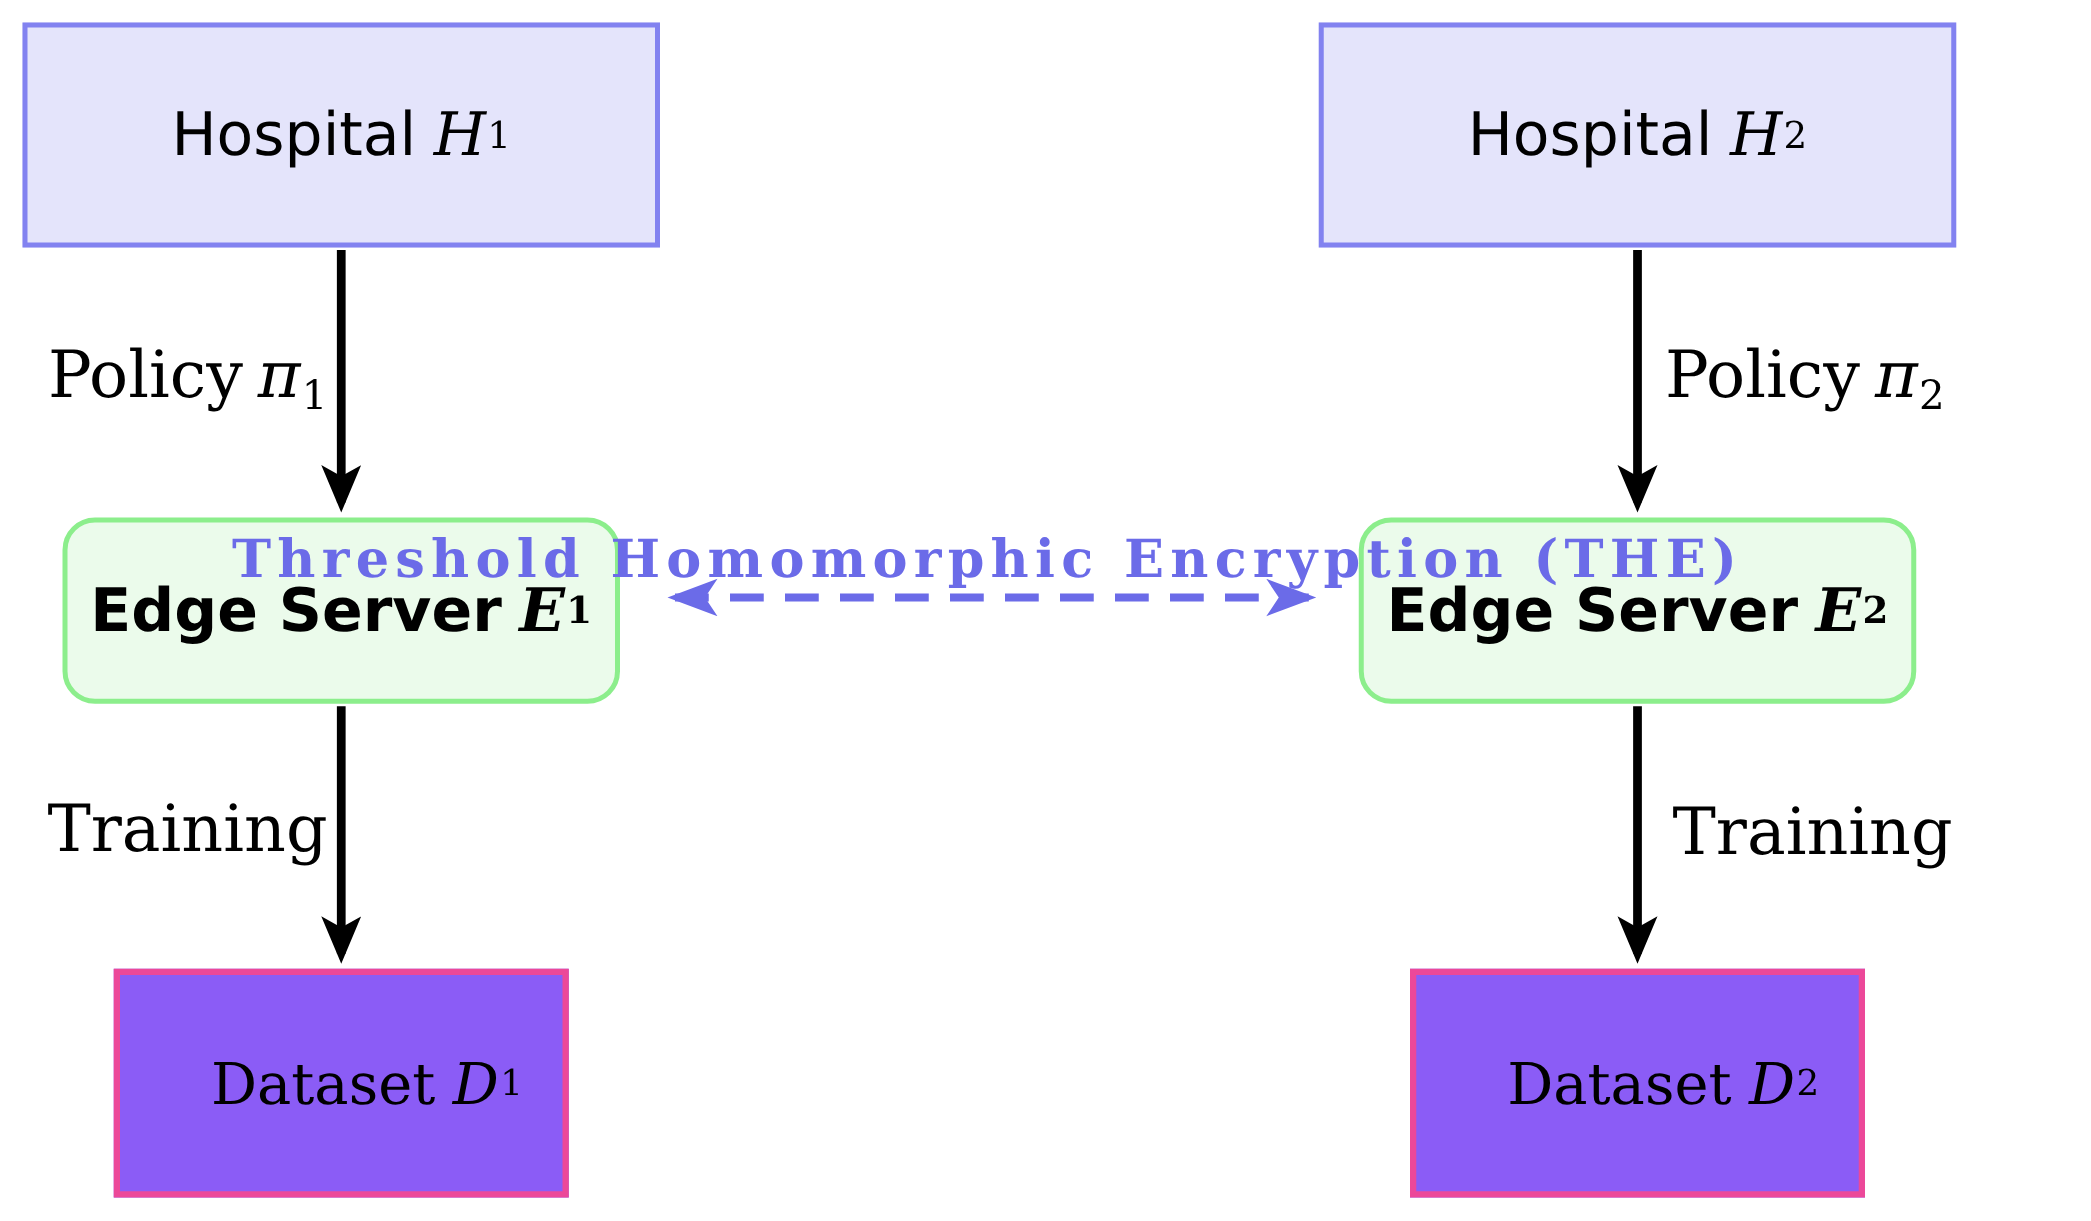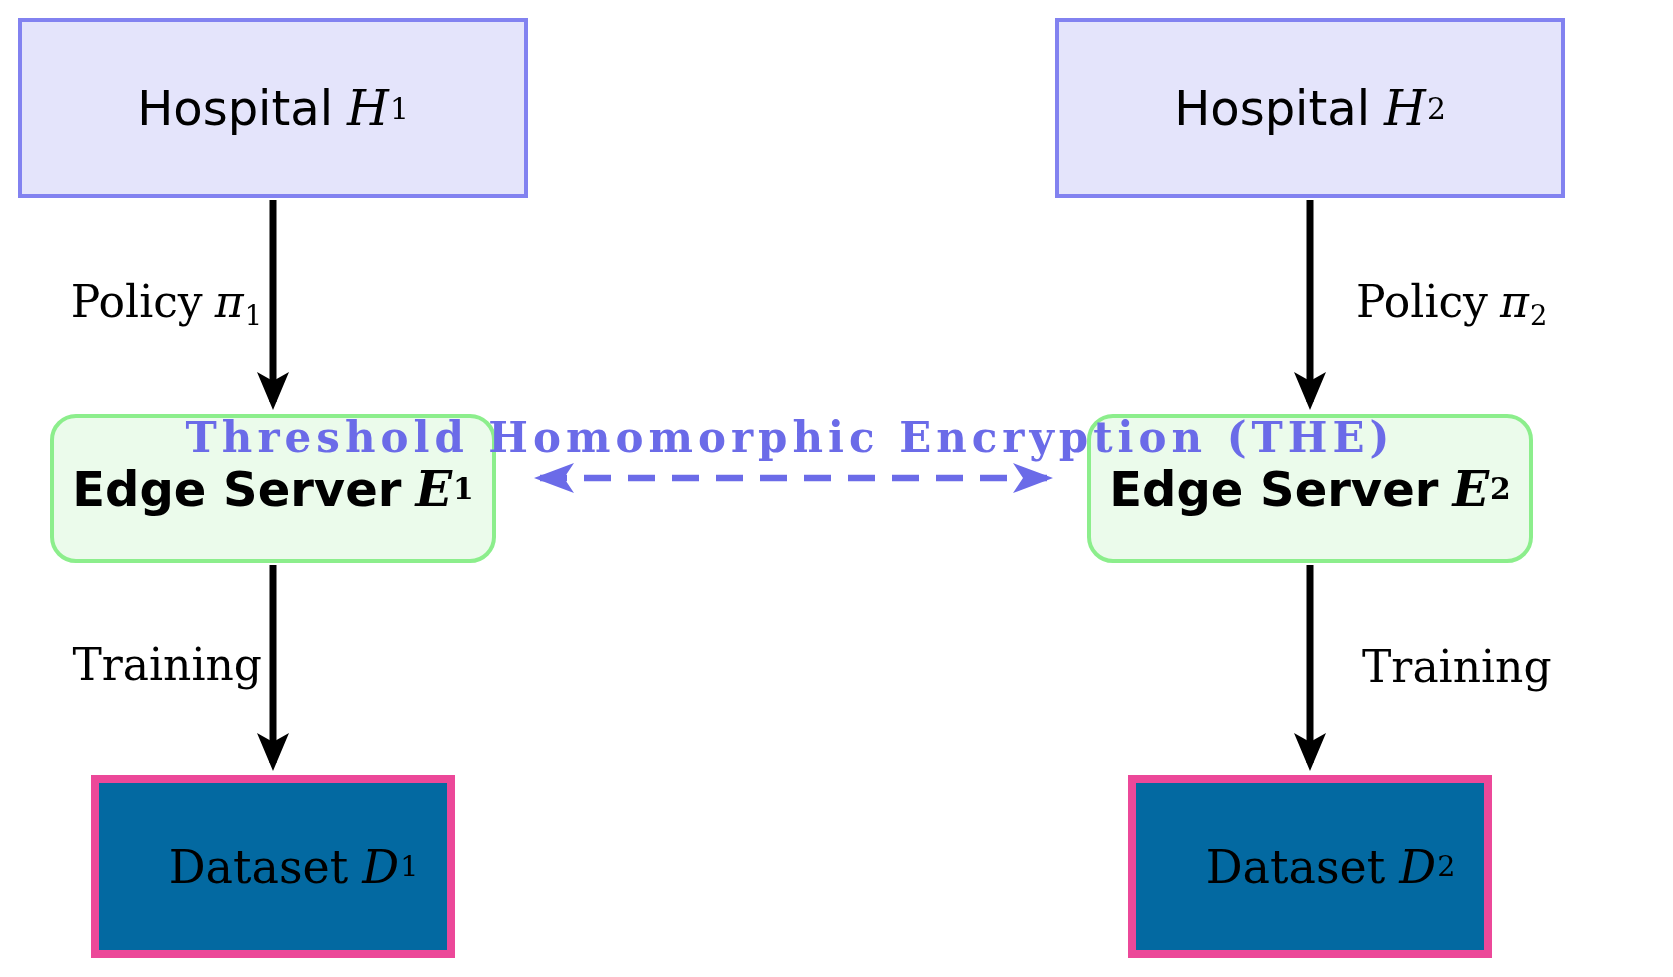--- a/index.html
+++ b/index.html
@@ -28,22 +28,22 @@
     background: #e4e4fb;
     border: 4px solid #8282f0;
   }
   .edge-server {
     background: #ebfbeb;
     border: 4px solid #8cee8c;
     border-radius: 26px;
     font-weight: bold;
   }
   .dataset {
-    background: #0369a1;
-    border: 8px solid #ec4899;
+    background: #8b5cf6;
+    border: 5px solid #ec4899;
     padding-left: 41px;
   }
   .hospital-1 { left: 18px;   top: 18px;  width: 510px; height: 180px; }
   .hospital-2 { left: 1055px; top: 18px;  width: 510px; height: 180px; }
   .edge-1     { left: 50px;   top: 414px; width: 446px; height: 149px; }
   .edge-2     { left: 1087px; top: 414px; width: 446px; height: 149px; }
   .dataset-1  { left: 91px;   top: 775px; width: 364px; height: 183px; }
   .dataset-2  { left: 1128px; top: 775px; width: 364px; height: 183px; }
 
   .sans-label {
@@ -75,34 +75,33 @@
     font-family: "DejaVu Serif", serif;
     font-style: normal;
     font-size: 0.62em;
     vertical-align: -0.28em;
     margin-left: 1px;
   }
   .edge-label-text {
     position: absolute;
     white-space: nowrap;
     font-family: "DejaVu Serif", serif;
-    font-size: 44px;
+    font-size: 52px;
     color: #000000;
     z-index: 3;
-    margin-left: 24px;
   }
   .policy-1  { right: 1411px; top: 303px; transform: translateY(-50%); }
   .policy-2  { left: 1332px;  top: 303px; transform: translateY(-50%); text-align: right; }
   .training-1 { right: 1411px; top: 664px; transform: translateY(-50%); }
   .training-2 { left: 1338px;  top: 666px; transform: translateY(-50%); }
 
   .the-label {
     position: absolute;
     left: 790px;
-    top: 437px;
+    top: 447px;
     transform: translate(-50%, -50%);
     white-space: nowrap;
     font-family: "DejaVu Serif", serif;
     font-weight: bold;
     font-size: 42px;
     letter-spacing: 5px;
     color: #6b6be8;
     z-index: 4;
   }
   .arrow-layer {

